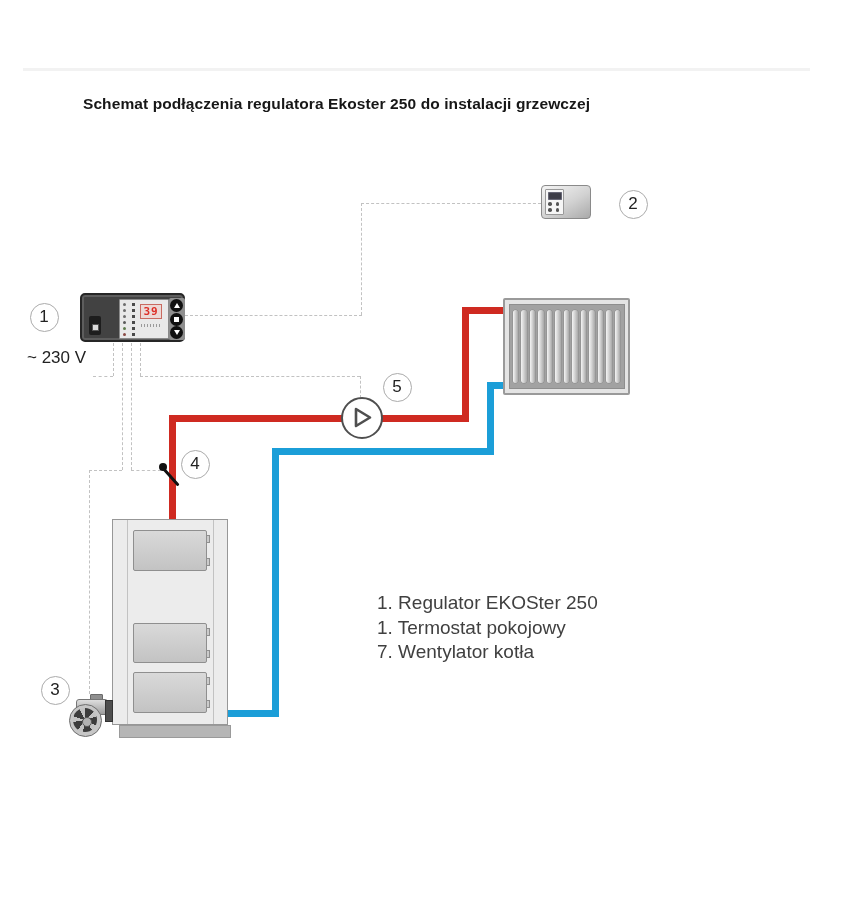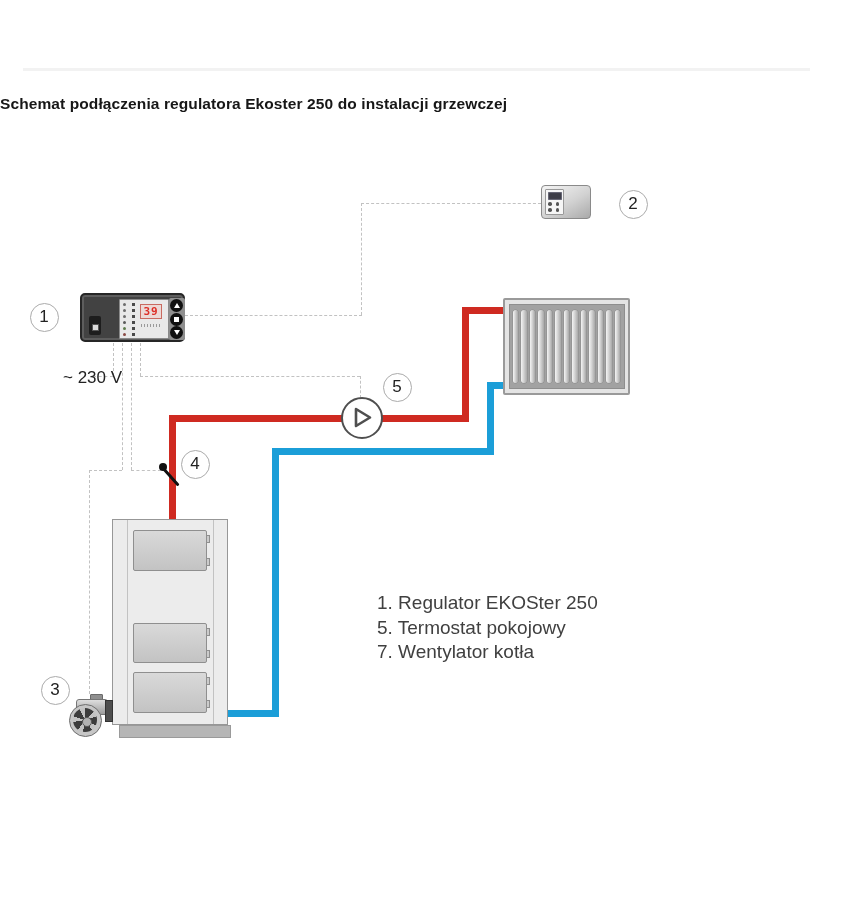--- a/index.html
+++ b/index.html
@@ -2,40 +2,40 @@
 <html style="--supply-pipe: #cf2a21; --return-pipe: #1b9ed8; --display-digits: #dd2f27; --wire: #c2c2c2;"><head>
 <meta charset="utf-8">
 <style>
   html,body{margin:0;padding:0;background:#ffffff;}
   .canvas{
     position:relative;width:846px;height:900px;background:#ffffff;overflow:hidden;
     font-family:"Liberation Sans", sans-serif;color:#1a1a1a;
   }
   
   .title{
-    position:absolute;left:0;top:95px;width:673px;text-align:left;
+    position:absolute;left:0;top:95px;width:673px;text-align:center;
     font-size:15.5px;font-weight:bold;color:#171717;letter-spacing:.1px;
   }
   .frame-top{position:absolute;left:23px;top:68px;width:787px;height:3px;background:#f2f2f2;}
   
   .wire-h{position:absolute;height:0;border-top:1px dashed var(--wire,#c0c0c0);z-index:1;}
   .wire-v{position:absolute;width:0;border-left:1px dashed var(--wire,#c0c0c0);z-index:1;}
   
   .pipe{position:absolute;z-index:3;}
   .pipe.red{background:var(--supply-pipe,#cf2a21);}
   .pipe.blue{background:var(--return-pipe,#1b9ed8);}
   
   .callout{
     position:absolute;width:27px;height:27px;border-radius:50%;
     border:1.4px solid #ababab;background:#ffffff;z-index:8;
     display:flex;align-items:center;justify-content:center;
     font-size:17px;color:#222;
   }
   
-  .voltage{position:absolute;left:27px;top:368px;font-size:17px;color:#222;z-index:2;margin-left:36px;}
+  .voltage{position:absolute;left:27px;top:348px;font-size:17px;color:#222;z-index:2;}
   
   .controller{
     position:absolute;left:80px;top:293px;width:105px;height:49px;z-index:6;
     background:#424242;border:2px solid #262626;border-radius:5px;
     box-shadow:inset 0 0 0 2px #5d5d5d;box-sizing:border-box;
   }
   .ctrl-switch{position:absolute;left:7px;top:21px;width:12px;height:19px;background:#1d1d1d;border-radius:2px;}
   .ctrl-switch::after{content:"";position:absolute;left:2.5px;top:8px;width:7px;height:7px;background:#dcdcdc;border:1px solid #555;box-sizing:border-box;}
   .ctrl-panel{
     position:absolute;left:37px;top:3.5px;width:50px;height:40px;
@@ -287,17 +287,17 @@
     </div>
   <div class="callout" style="left:180.5px;top:449.5px;">
       <span>4</span>
     </div>
   <div class="callout" style="left:382.5px;top:372.5px;">
       <span>5</span>
     </div>
 
   <div class="legend">
     <div class="legend-item">1. Regulator EKOSter 250</div>
-    <div class="legend-item">5. Termostat pokojowy</div>
+    <div class="legend-item">1. Termostat pokojowy</div>
     <div class="legend-item">7. Wentylator kotła</div>
   </div>
 
 </div>
 
 </body></html>

